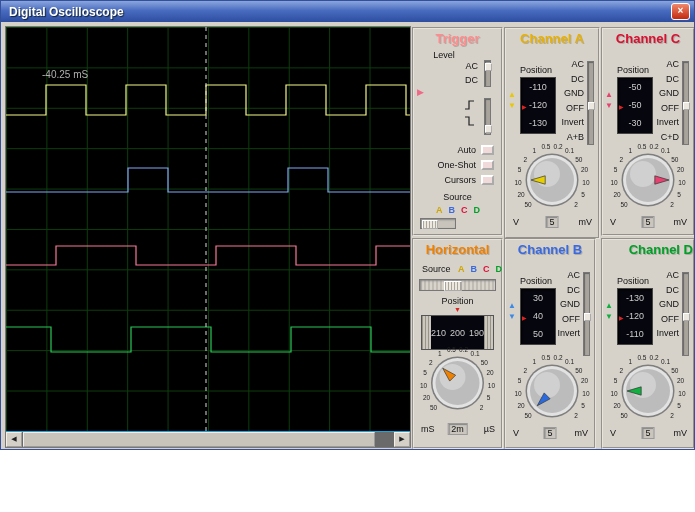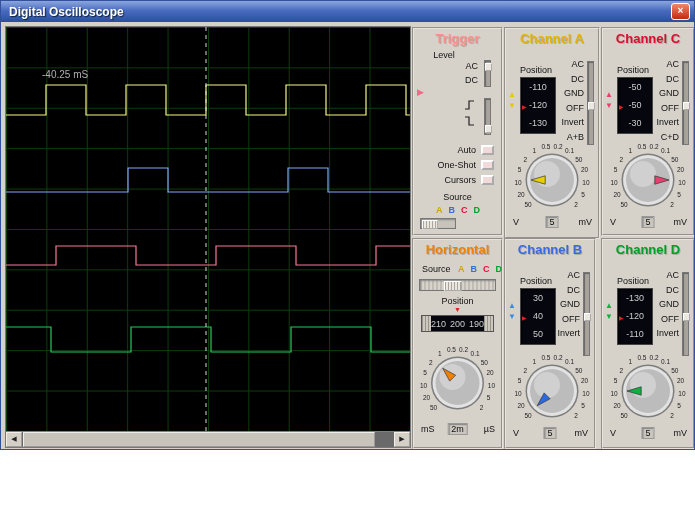--- a/index.html
+++ b/index.html
@@ -46,21 +46,21 @@
   .src-letters{position:absolute;left:22px;top:176px;display:flex;gap:6px;font-size:9px;font-weight:bold;}
   .src-slider{position:absolute;left:6px;top:189px;width:36px;height:11px;background:#c8c4bc;border:1px solid #777;box-shadow:inset 1px 1px 2px #888;box-sizing:border-box;}
   .src-handle{position:absolute;left:1px;top:1px;width:14px;height:7px;background:repeating-linear-gradient(90deg,#aaa69e 0 1px,#ece8e0 1px 3px);border:1px outset #fff;}
   
   .h-src-label{position:absolute;left:8px;top:24px;font-size:9px;}
   .h-src-letters{position:absolute;left:44px;top:24px;display:flex;gap:6px;font-size:9px;font-weight:bold;}
   .h-slider{position:absolute;left:5px;top:39px;width:77px;height:12px;border:1px solid #777;box-shadow:inset 1px 1px 2px #888;box-sizing:border-box;background:repeating-linear-gradient(90deg,#c0bcb4 0 2px,#d8d4cc 2px 4px);}
   .h-handle{position:absolute;left:24px;top:1px;width:16px;height:8px;background:repeating-linear-gradient(90deg,#a8a49c 0 1px,#ece8e0 1px 3px);border:1px outset #fff;}
   .h-pos-label{position:absolute;left:0;right:0;top:56px;text-align:center;font-size:9px;}
   .h-drum-marker{position:absolute;left:50%;top:66px;transform:translateX(-50%);color:#dd2222;font-size:7px;z-index:2;}
-  .drum-h{position:absolute;left:7px;top:75px;width:73px;height:17px;border:1px solid #555;box-shadow:inset 1px 1px 2px #333;box-sizing:border-box;display:flex;}
+  .drum-h{position:absolute;left:7px;top:75px;width:73px;height:35px;border:1px solid #555;box-shadow:inset 1px 1px 2px #333;box-sizing:border-box;display:flex;}
   .dh-ridge{width:13px;background:repeating-linear-gradient(90deg,#989488 0 1px,#ccc8c0 1px 3px);}
   .dh-window{flex:1;background:#06060e;color:#cccccc;font-size:9px;display:flex;align-items:center;justify-content:center;gap:4px;}
   
   .pos-label{position:absolute;left:14px;top:36px;font-size:9px;}
   .chan-updown{position:absolute;left:2px;top:62px;display:flex;flex-direction:column;gap:3px;font-size:8px;line-height:8px;}
   .drum-v{position:absolute;left:14px;top:48px;width:36px;height:57px;background:#06060e;border:1px solid #444;box-shadow:inset 1px 1px 2px #000;box-sizing:border-box;color:#ccc;font-size:9px;}
   .drum-row{height:18px;line-height:18px;text-align:center;}
   .drum-marker{position:absolute;left:1px;top:50%;transform:translateY(-50%);color:#dd2222;font-size:6px;}
   .opts{position:absolute;right:14px;top:28px;width:36px;text-align:right;font-size:9px;line-height:14.5px;}
   .opt-track{right:4px;top:32px;height:84px;}
@@ -344,21 +344,21 @@
           <polygon points="66.0,39.0 51.8,43.2 51.8,34.8" fill="#e84070" stroke="#333" stroke-width="0.7"></polygon>
         </svg></div>
     <div class="kb-row" style="top:188px">
       <span class="kb-left">V</span>
       <span class="kb-val">5</span>
       <span class="kb-right">mV</span>
     </div>
   </div>
 
   <div class="panel" id="p-chd">
-    <div class="ptitle" style="color: rgb(0, 160, 40);">Channel D</div>
+    <div class="ptitle" style="color: rgb(0, 160, 40); text-align: right;">Channel D</div>
     <div class="pos-label">Position</div>
     <div class="chan-updown">
       <span style="color: rgb(16, 176, 64);">▲</span>
       <span style="color: rgb(16, 176, 64);">▼</span>
     </div>
     <div class="drum-v">
       <span class="drum-marker">▶</span>
       <div class="drum-row">-130</div>
       <div class="drum-row">-120</div>
       <div class="drum-row">-110</div>

